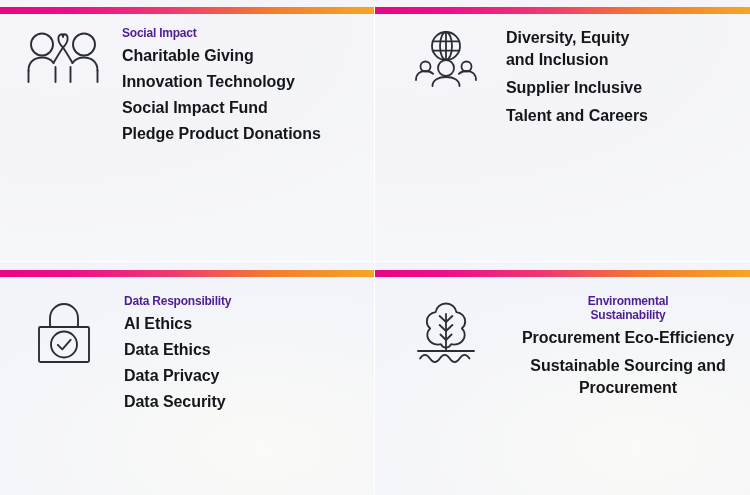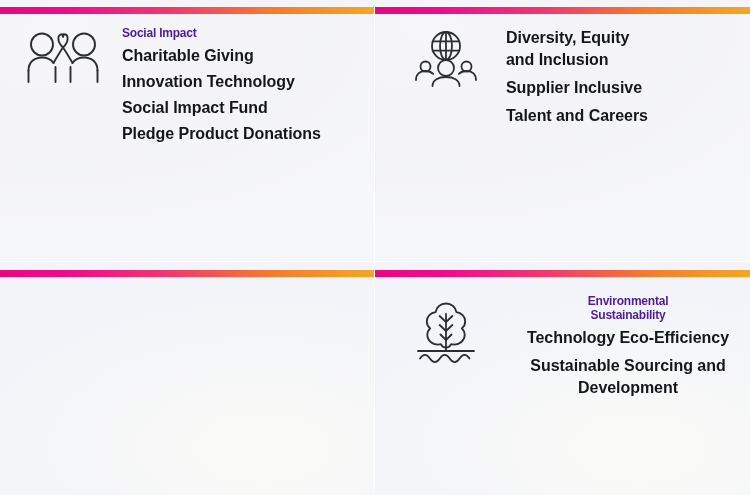--- a/index.html
+++ b/index.html
@@ -240,20 +240,42 @@
             <stop offset="18%" stop-color="#EC0D8C"></stop>
             <stop offset="46%" stop-color="#F03A6E"></stop>
             <stop offset="72%" stop-color="#F47B2E"></stop>
             <stop offset="100%" stop-color="#F5A623"></stop>
           </linearGradient>
         </defs>
         <rect x="0" y="0" width="375" height="7" fill="url(#g3)"></rect>
       </svg>
     </div>
 
+    <div class="card-body">
+      <div class="icon-wrap">
+        <svg width="60" height="64" viewBox="0 0 60 64" fill="none" stroke="#2B2F33" stroke-width="1.9" stroke-linecap="round" stroke-linejoin="round">
+
+          <path d="M16 26 V17 C16 9.3 22.3 3 30 3 C37.7 3 44 9.3 44 17 V26"></path>
+
+          <rect x="5" y="26" width="50" height="35" rx="1.2"></rect>
+
+          <circle cx="30" cy="43.5" r="13"></circle>
+          <path d="M23.8 43.8 L28.3 48.3 L36.6 38.8"></path>
+        </svg>
+      </div>
+      <div class="text-wrap">
+        <h2 class="card-title">Data Responsibility</h2>
+        <ul class="item-list">
+          <li>AI Ethics</li>
+          <li>Data Ethics</li>
+          <li>Data Privacy</li>
+          <li>Data Security</li>
+        </ul>
+      </div>
+    </div>
   </section>
 
   <section class="card row-bot tint-warm" id="card-environment">
     <div class="wash"></div>
     <div class="accent">
       <svg width="375" height="7" viewBox="0 0 375 7" preserveAspectRatio="none">
         <defs>
           <linearGradient id="g4" x1="0" y1="0" x2="1" y2="0">
             <stop offset="0%" stop-color="#E7077F"></stop>
             <stop offset="18%" stop-color="#EC0D8C"></stop>
@@ -294,21 +316,21 @@
                    C18.2 62.3 21.5 62.3 24.8 57.5
                    C28.1 52.7 31.4 52.7 34.7 57.5
                    C38 62.3 41.3 62.3 44.6 57.5
                    C47.9 52.7 51.2 52.7 54.5 57.5"></path>
         </svg>
       </div>
       <div class="text-wrap">
         <h2 class="card-title">Environmental
 Sustainability</h2>
         <ul class="item-list">
-          <li>Technology Eco-Efficiency</li>
+          <li>Procurement Eco-Efficiency</li>
           <li>Sustainable Sourcing and
-Development</li>
+Procurement</li>
         </ul>
       </div>
     </div>
   </section>
 
 </div>
 
 </body></html>

